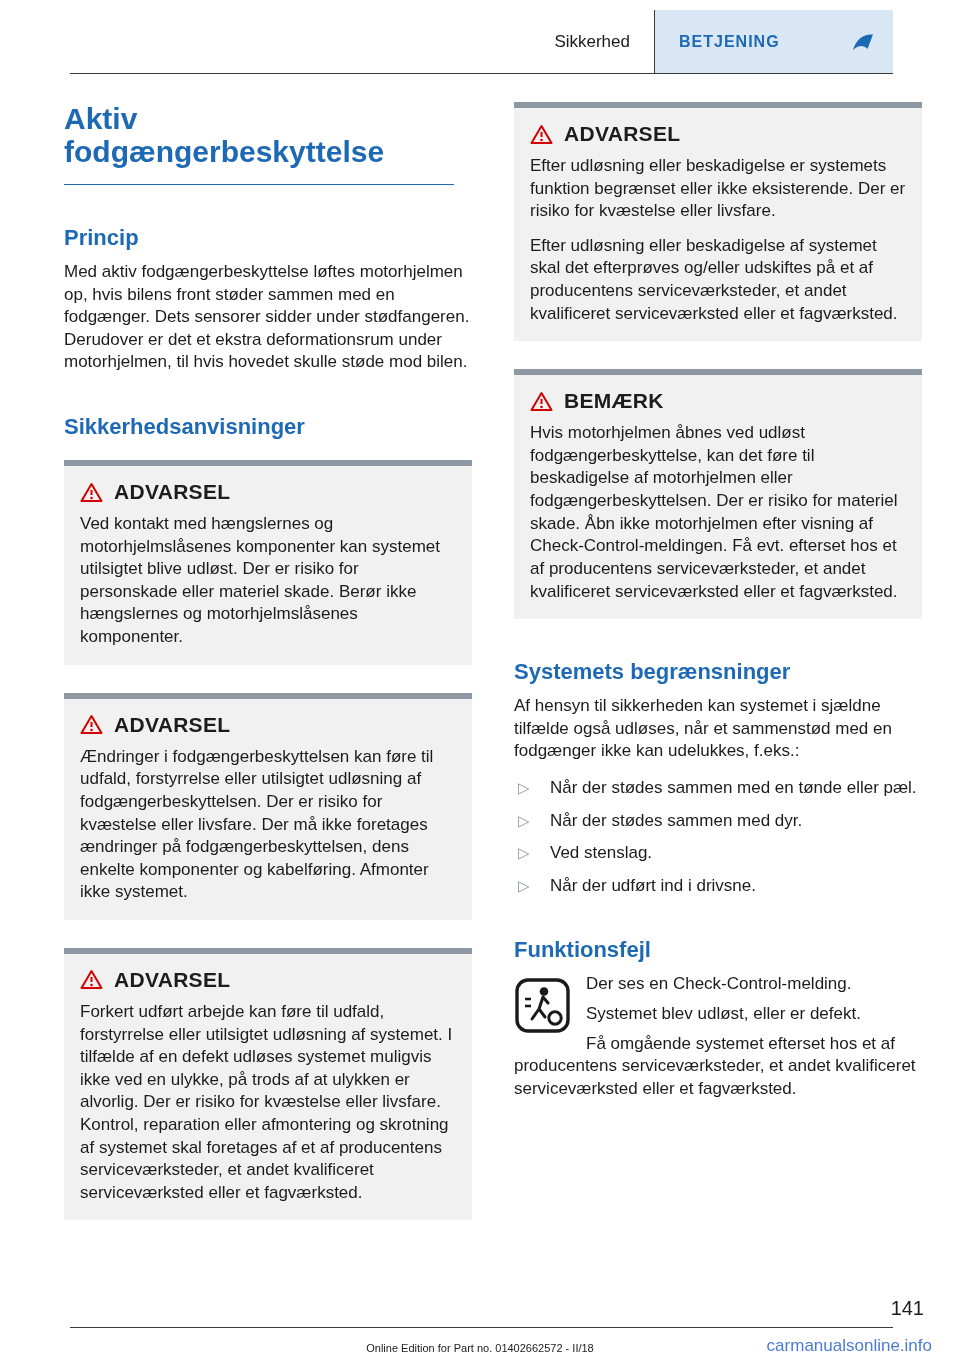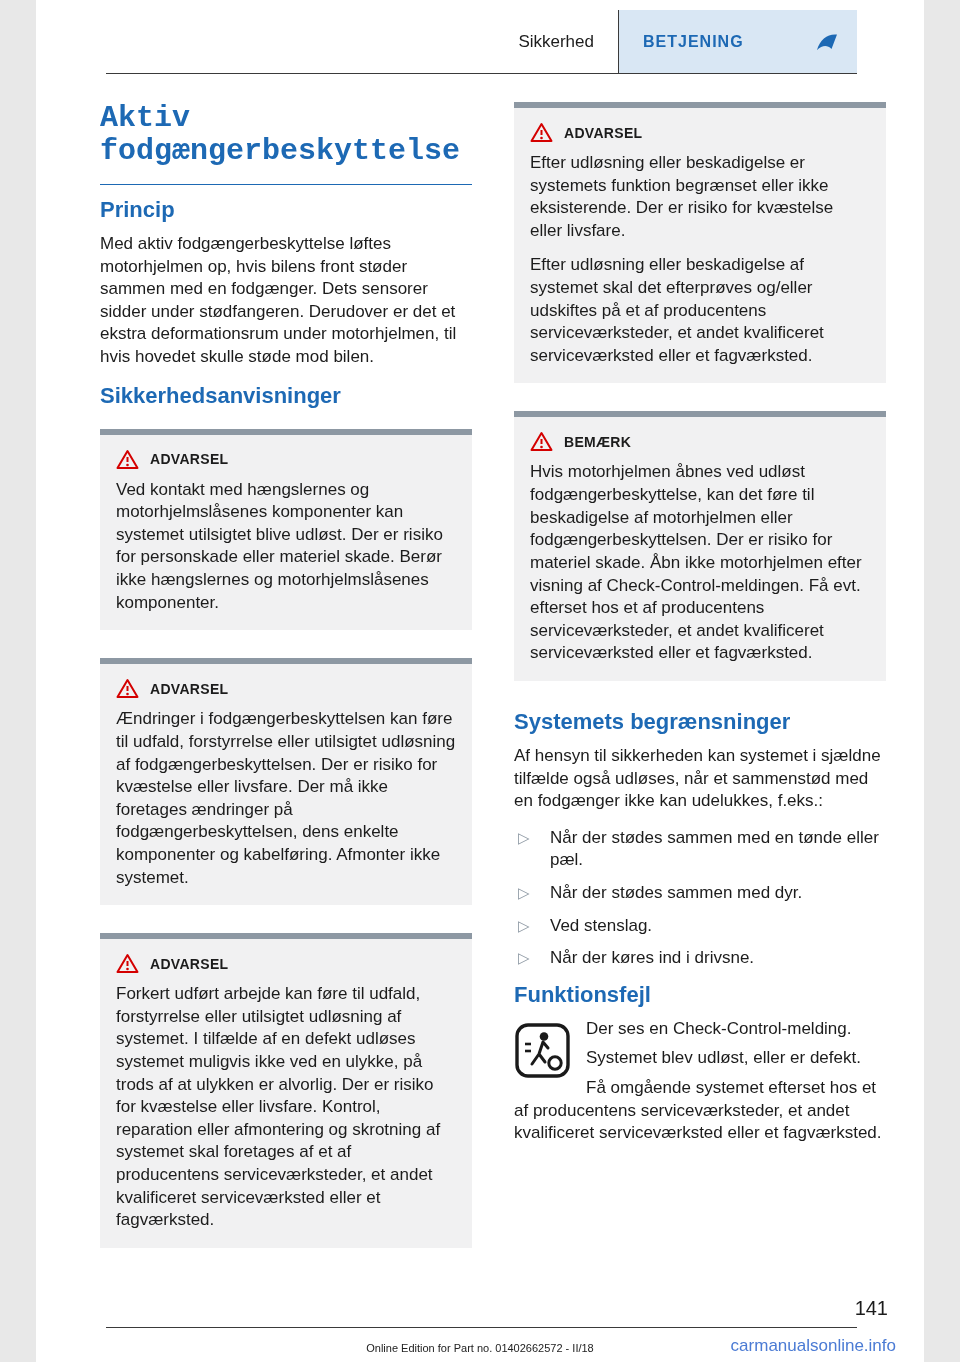--- a/index.html
+++ b/index.html
@@ -8,21 +8,21 @@
     --box-bg:#f1f1f2;
     --box-bar:#8d98a3;
     --warning-red:#d40000;
     --watermark-blue:#4b7bd4;
     --text:#1c1c1c;
   }
   *{box-sizing:border-box;}
   html,body{margin:0;padding:0;background:#e8e8e8;}
   .page{
     position:relative;
-    width:888px;height:1362px;
+    width:960px;height:1362px;
     margin:0 auto;
     background:#ffffff;
     overflow:hidden;
     font-family:"Liberation Sans", sans-serif;
     color:var(--text);
   }
 
   
   .header{
     margin:0 67px 0 70px;
@@ -65,42 +65,41 @@
 
   h1.page-title{
     margin:0;
     max-width:390px;
     color:var(--accent-blue);
     font-size:30px;
     line-height:1.1;
     font-weight:bold;
     padding-bottom:16px;
     border-bottom:1px solid var(--accent-blue);
-    font-family:Liberation Mono, monospace;
   }
   h2.section-heading{
-    margin:12px 0 10px;
+    margin:40px 0 10px;
     color:var(--accent-blue);
     font-size:22px;
     font-weight:bold;
   }
   p.body-text{
     margin:0 0 14px;
     font-size:17px;
     line-height:1.33;
   }
 
   
   .alert-box{margin:20px 0 28px;}
   .alert-box.first{margin-top:0;}
   .box-bar{height:6px;background:var(--box-bar);}
   .box-body{background:var(--box-bg);padding:14px 16px 16px;}
   .box-title{
     display:flex;align-items:center;gap:11px;
-    font-weight:bold;font-size:14px;
+    font-weight:bold;font-size:21px;
     margin-bottom:9px;
     letter-spacing:.3px;
   }
   .warn-icon{width:23px;height:21px;flex:0 0 auto;display:inline-block;}
   .box-body p{margin:0 0 12px;font-size:17px;line-height:1.33;}
   .box-body p:last-child{margin-bottom:0;}
 
   
   .bullet-list{margin:4px 0 6px;}
   .bullet-row{display:flex;gap:14px;margin:0 0 10px;}
@@ -280,21 +279,21 @@
         <div class="bullet-row">
           <span class="bullet-marker">▷</span>
           <span class="bullet-text">Når der stødes sammen med dyr.</span>
         </div>
         <div class="bullet-row">
           <span class="bullet-marker">▷</span>
           <span class="bullet-text">Ved stenslag.</span>
         </div>
         <div class="bullet-row">
           <span class="bullet-marker">▷</span>
-          <span class="bullet-text">Når der køres ind i drivsne.</span>
+          <span class="bullet-text">Når der udført ind i drivsne.</span>
         </div>
       </div>
 
       <h2 class="section-heading">Funktionsfejl</h2>
 
       <div class="cc-block">
         <span class="cc-icon">
           <svg viewBox="0 0 57 57" width="57" height="57">
             <rect x="3" y="3" width="51" height="51" rx="11" fill="none" stroke="#1a1a1a" stroke-width="3.4"></rect>
             <line x1="11" y1="22" x2="17" y2="22" stroke="#1a1a1a" stroke-width="2.6"></line>

